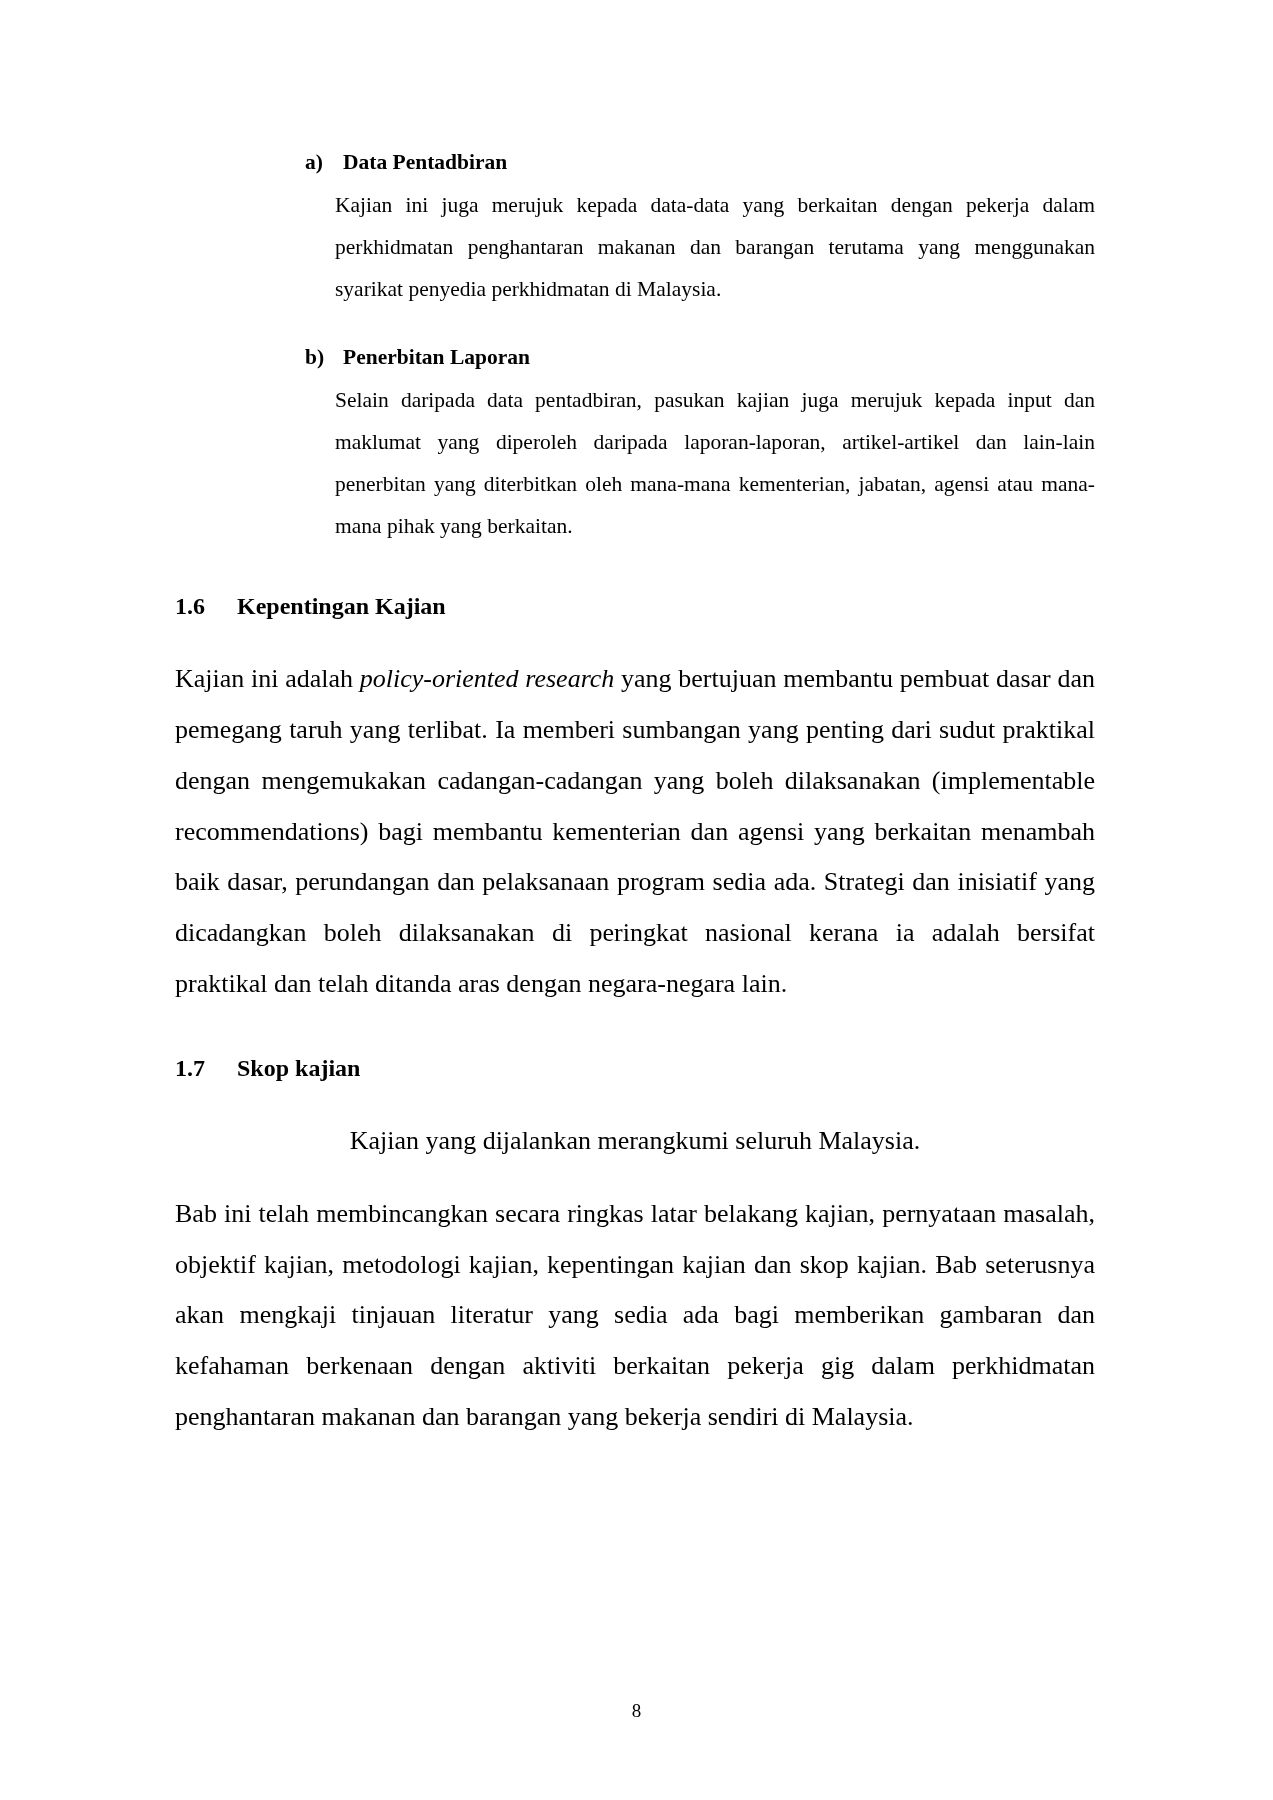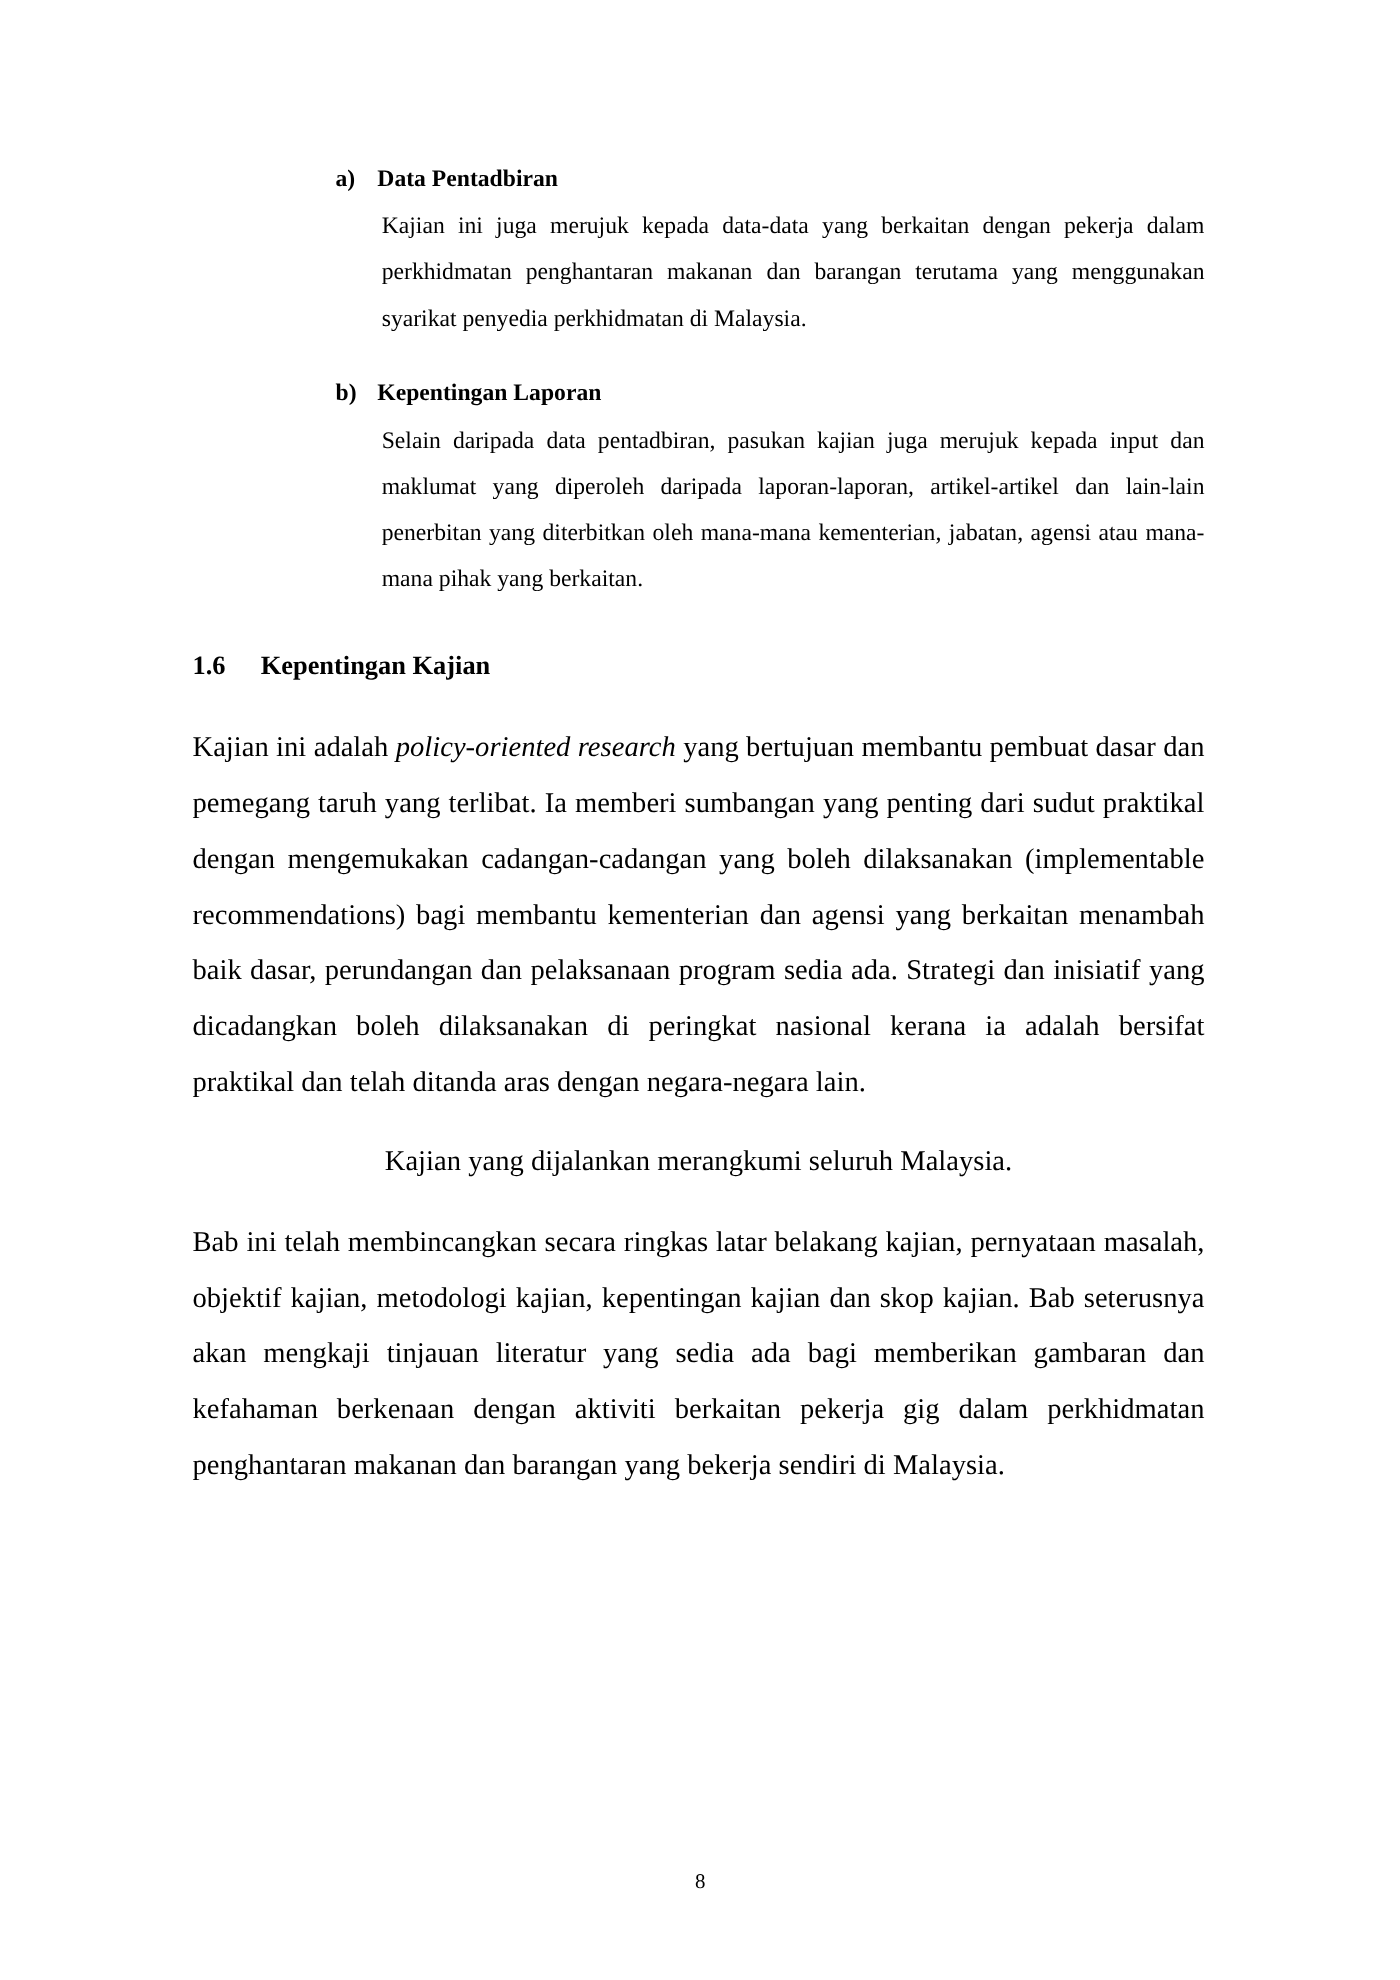--- a/index.html
+++ b/index.html
@@ -37,21 +37,21 @@
   }
   .list-marker {
     width: 38px;
     flex: 0 0 38px;
     font-weight: bold;
   }
   .list-title {
     font-weight: bold;
   }
   .list-body {
-    margin-left: 42px;
+    margin-left: 30px;
     font-size: 21.5px;
     line-height: 1.95;
     text-align: justify;
   }
 
   
   h2.section-heading {
     font-size: 24px;
     font-weight: bold;
     margin: 46px 0 34px 0;
@@ -98,32 +98,36 @@
       <div class="list-head">
         <span class="list-marker">a)</span>
         <span class="list-title">Data Pentadbiran</span>
       </div>
       <div class="list-body">Kajian ini juga merujuk kepada data-data yang berkaitan dengan pekerja dalam perkhidmatan penghantaran makanan dan barangan terutama yang menggunakan syarikat penyedia perkhidmatan di Malaysia.</div>
     </div>
 
     <div class="list-block">
       <div class="list-head">
         <span class="list-marker">b)</span>
-        <span class="list-title">Kepentingan Laporan</span>
+        <span class="list-title">Penerbitan Laporan</span>
       </div>
       <div class="list-body">Selain daripada data pentadbiran, pasukan kajian juga merujuk kepada input dan maklumat yang diperoleh daripada laporan-laporan, artikel-artikel dan lain-lain penerbitan yang diterbitkan oleh mana-mana kementerian, jabatan, agensi atau mana-mana pihak yang berkaitan.</div>
     </div>
 
     <h2 class="section-heading">
       <span class="sec-num">1.6</span>
       <span class="sec-title">Kepentingan Kajian</span>
     </h2>
 
     <p class="body-text"><span>Kajian ini adalah </span><em>policy-oriented research</em><span> yang bertujuan membantu pembuat dasar dan pemegang taruh yang terlibat. Ia memberi sumbangan yang penting dari sudut praktikal dengan mengemukakan cadangan-cadangan yang boleh dilaksanakan (implementable recommendations) bagi membantu kementerian dan agensi yang berkaitan menambah baik dasar, perundangan dan pelaksanaan program sedia ada. Strategi dan inisiatif yang dicadangkan boleh dilaksanakan di peringkat nasional kerana ia adalah bersifat praktikal dan telah ditanda aras dengan negara-negara lain.</span></p>
 
+    <h2 class="section-heading">
+      <span class="sec-num">1.7</span>
+      <span class="sec-title">Skop kajian</span>
+    </h2>
 
     <p class="body-text short">Kajian yang dijalankan merangkumi seluruh Malaysia.</p>
 
 
     <p class="body-text">Bab ini telah membincangkan secara ringkas latar belakang kajian, pernyataan masalah, objektif kajian, metodologi kajian, kepentingan kajian dan skop kajian. Bab seterusnya akan mengkaji tinjauan literatur yang sedia ada bagi memberikan gambaran dan kefahaman berkenaan dengan aktiviti berkaitan pekerja gig dalam perkhidmatan penghantaran makanan dan barangan yang bekerja sendiri di Malaysia.</p>
 
   </div>
 
   <div class="page-number">8</div>
 </div>

